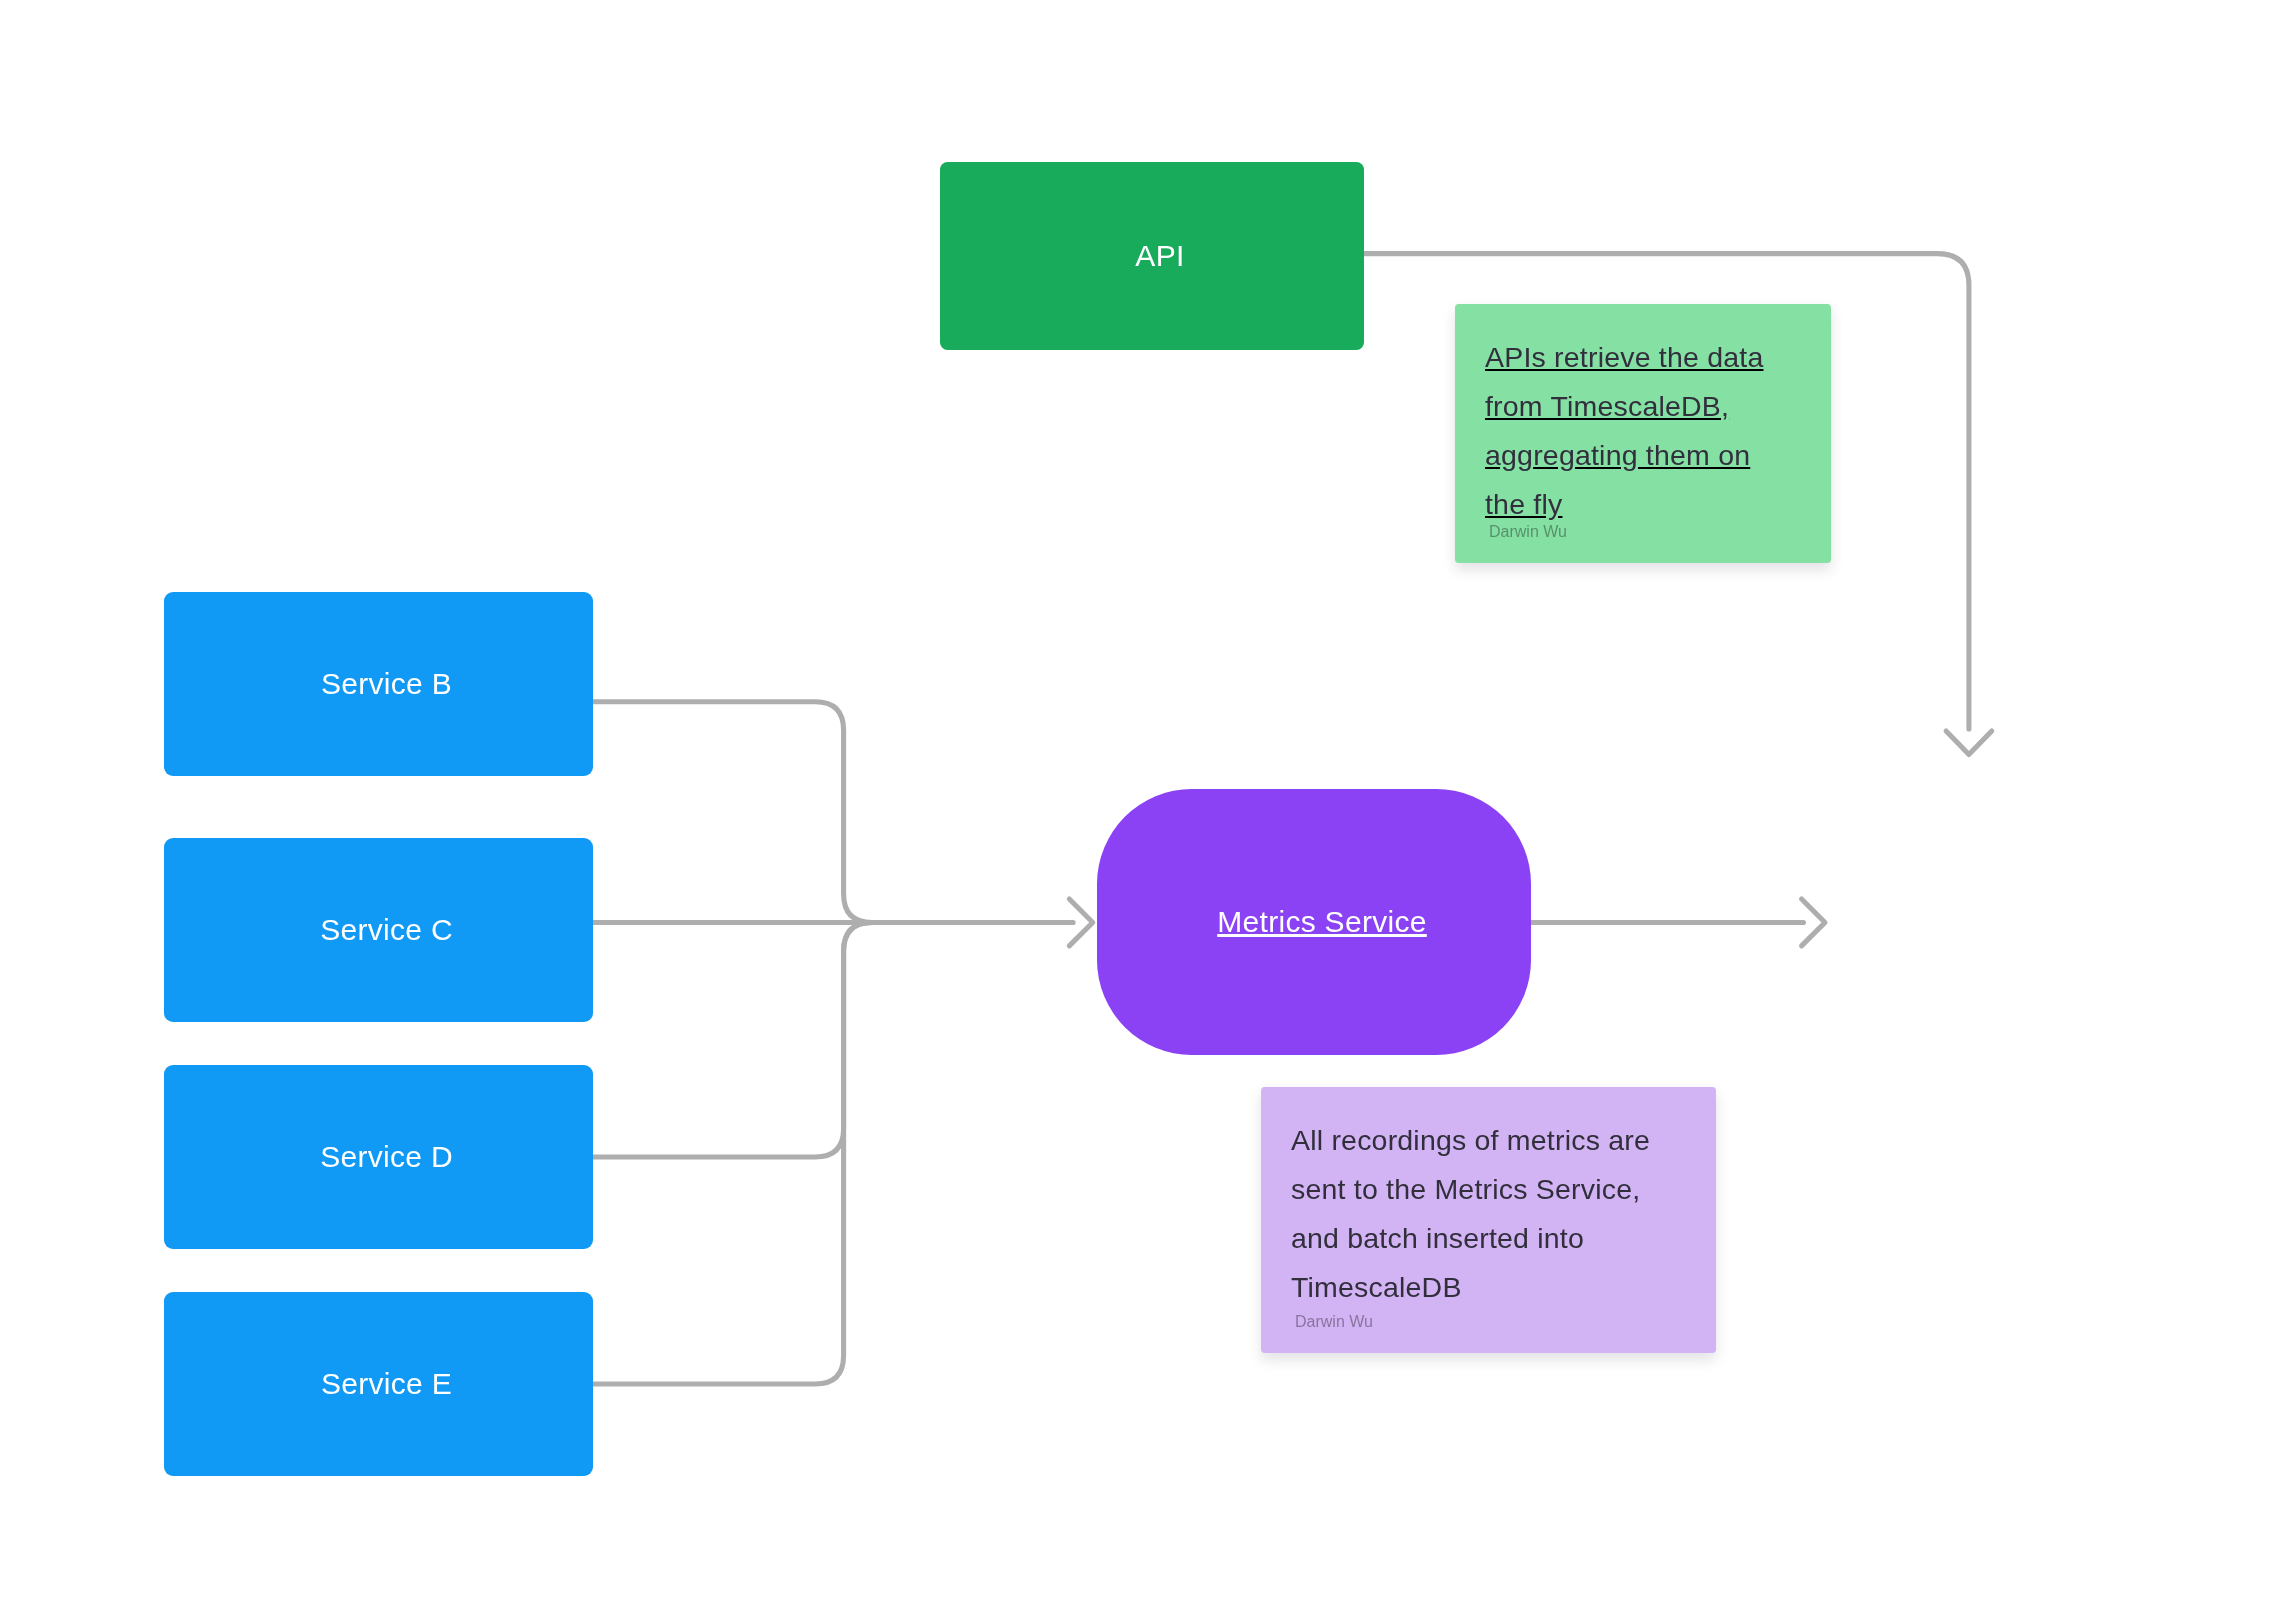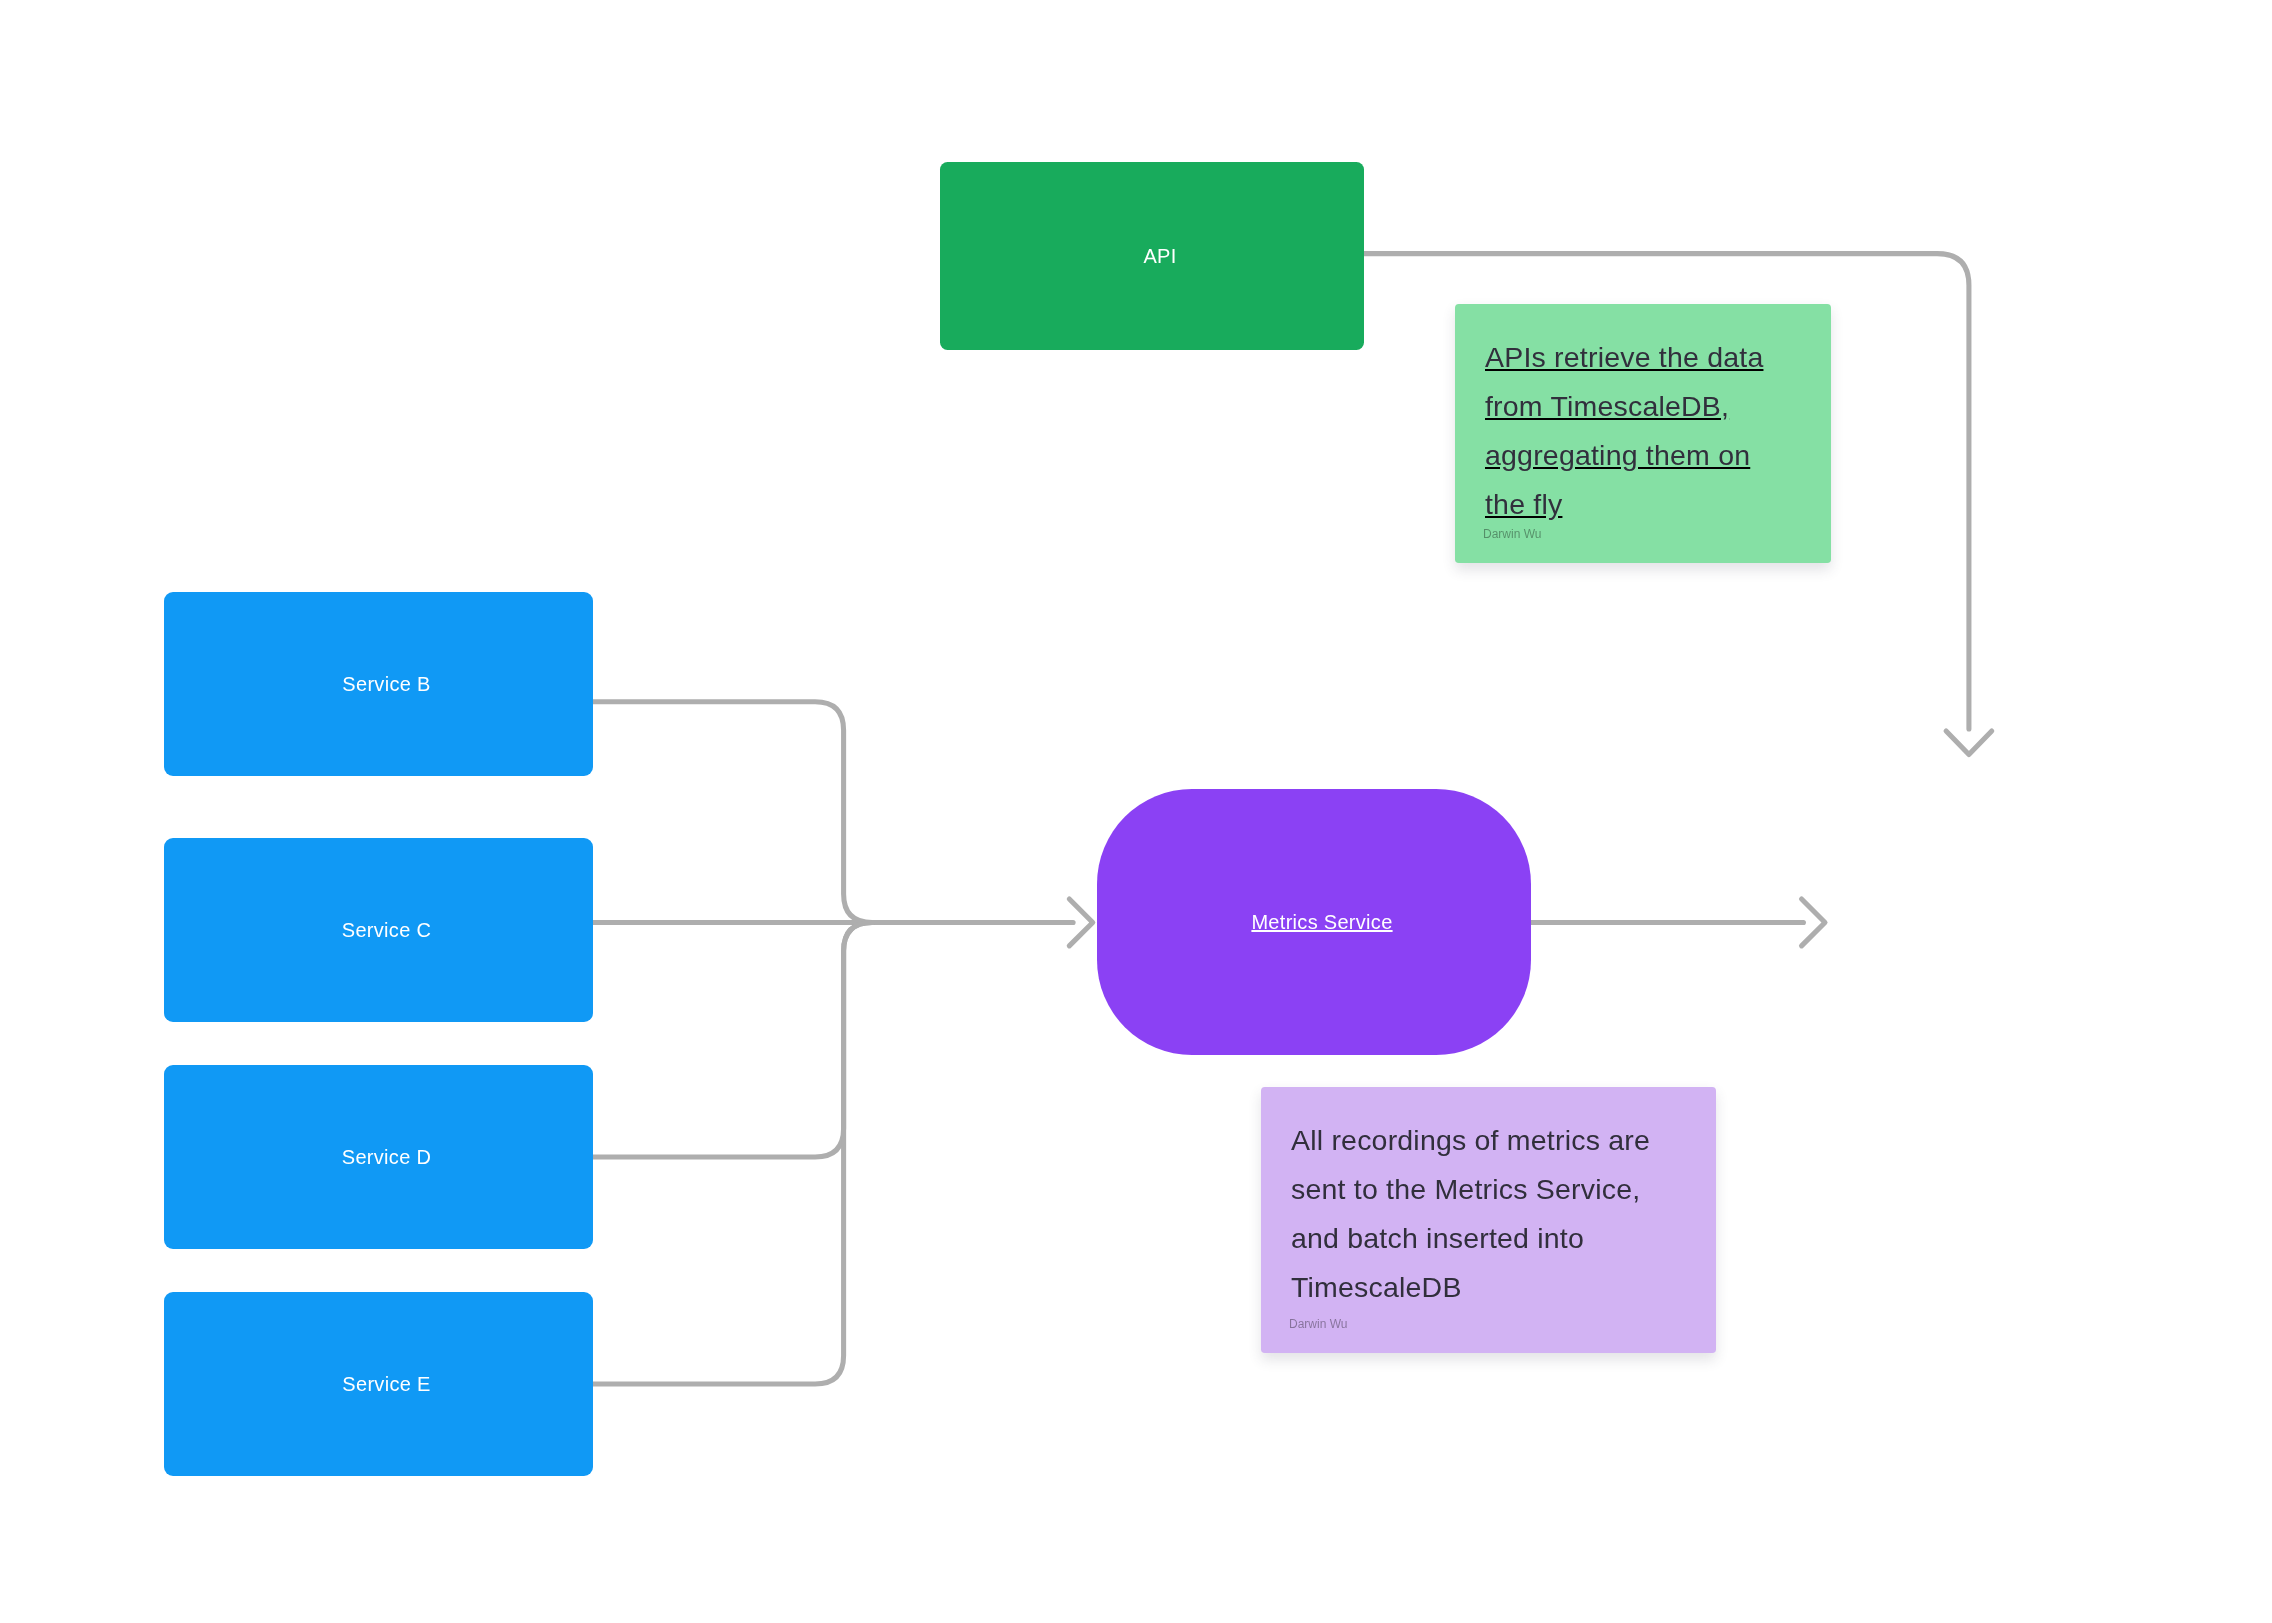--- a/index.html
+++ b/index.html
@@ -10,37 +10,37 @@
   }
   *{margin:0;padding:0;box-sizing:border-box;}
   html,body{background:var(--bg);}
   body{font-family:"Liberation Sans","DejaVu Sans",sans-serif;}
   .canvas{position:relative;width:2273px;height:1623px;background:var(--bg);overflow:hidden;}
 
   .connector-layer{position:absolute;left:0;top:0;width:2273px;height:1623px;}
   .connector-layer path{fill:none;stroke:var(--connector);stroke-width:8;stroke-linecap:round;stroke-linejoin:round;}
 
   .node{position:absolute;display:flex;align-items:center;justify-content:center;
-        color:var(--node-text);font-size:20px;letter-spacing:0.3px;padding-left:16px;}
+        color:var(--node-text);font-size:30px;letter-spacing:0.3px;padding-left:16px;}
   .node-api{left:940px;top:162px;width:424px;height:188px;background:var(--green);border-radius:7.6px;}
   .node-service{left:164px;width:429px;height:184px;background:var(--blue);border-radius:9px;}
   .node-service.s0{top:592px;text-align:right;} .node-service.s1{top:838px;}
   .node-service.s2{top:1065px;} .node-service.s3{top:1292px;}
   .node-metrics{left:1097px;top:789px;width:434px;height:266px;background:var(--purple);border-radius:95px;text-decoration:underline;}
 
   .cylinder{position:absolute;left:1828px;top:764px;width:285px;height:311px;}
   .cylinder svg{position:absolute;left:0;top:0;width:100%;height:100%;}
   .cylinder .db-label{position:absolute;left:0;top:61px;width:100%;height:100%;
         display:flex;align-items:center;justify-content:center;
         color:var(--db-text);font-size:30px;letter-spacing:0.3px;}
 
   .sticky{position:absolute;border-radius:3.8px;padding:29px 30px 0 30px;
         box-shadow:0 6.3px 12.7px rgba(60,60,80,0.14);}
   .sticky .note-body{color:var(--note-text);font-size:28.5px;line-height:1.72;letter-spacing:0.2px;}
-  .sticky .note-author{position:absolute;left:28px;bottom:21.6px;color:var(--author-text);font-size:12px;}
+  .sticky .note-author{position:absolute;left:34px;bottom:21.6px;color:var(--author-text);font-size:16px;}
   .sticky-green{left:1455px;top:304px;width:376px;height:259px;background:var(--note-green);text-decoration:underline;}
   .sticky-green .note-body{max-width:303px;}
   .sticky-purple{left:1261px;top:1087px;width:455px;height:266px;background:var(--note-purple);}
   .sticky-purple .note-body{max-width:382px;}
 </style>
 </head>
 <body>
 
 <div class="canvas">
 

